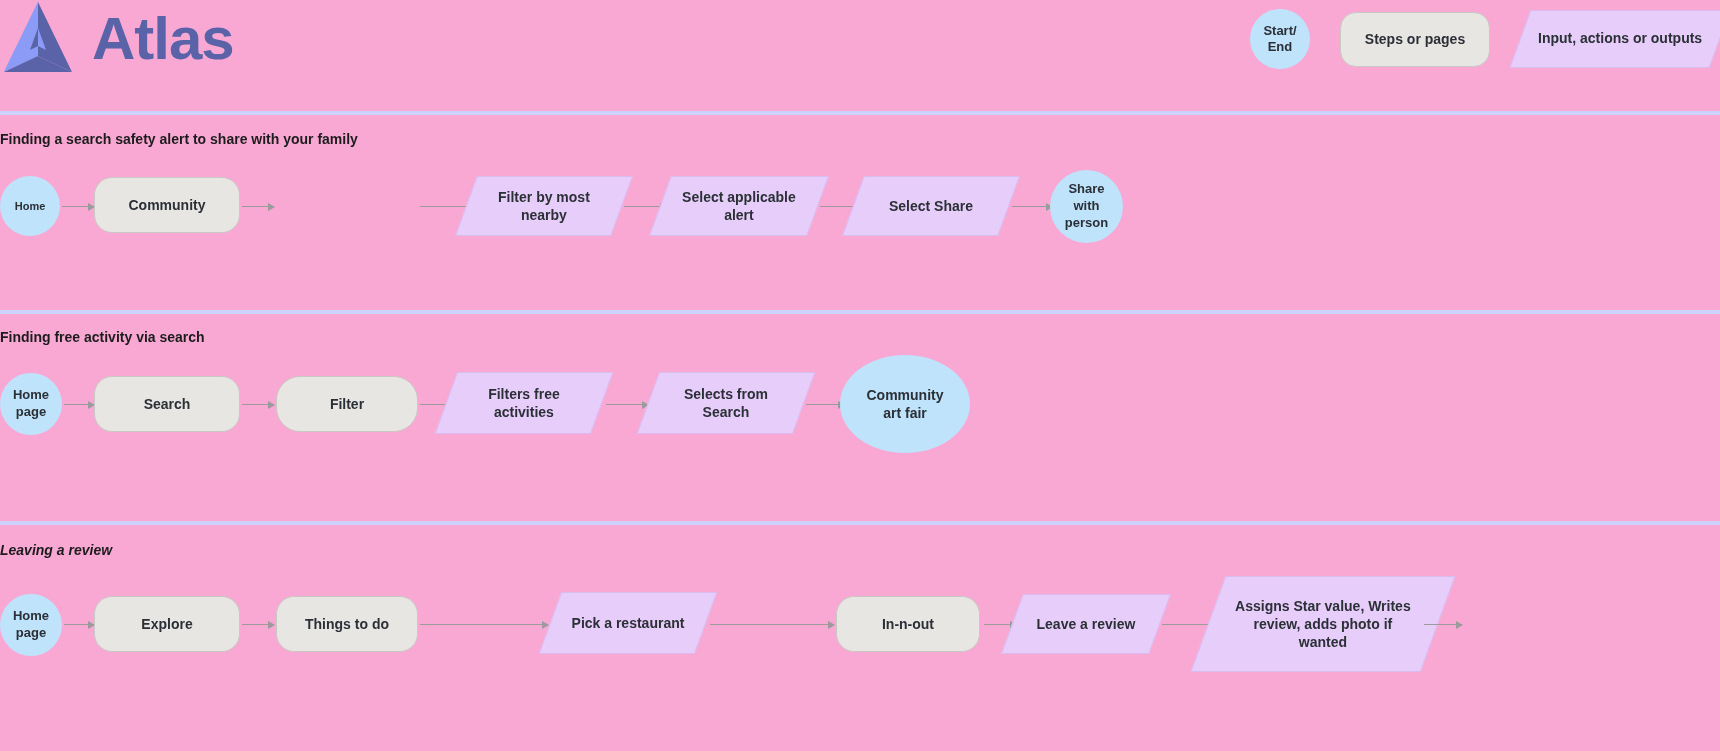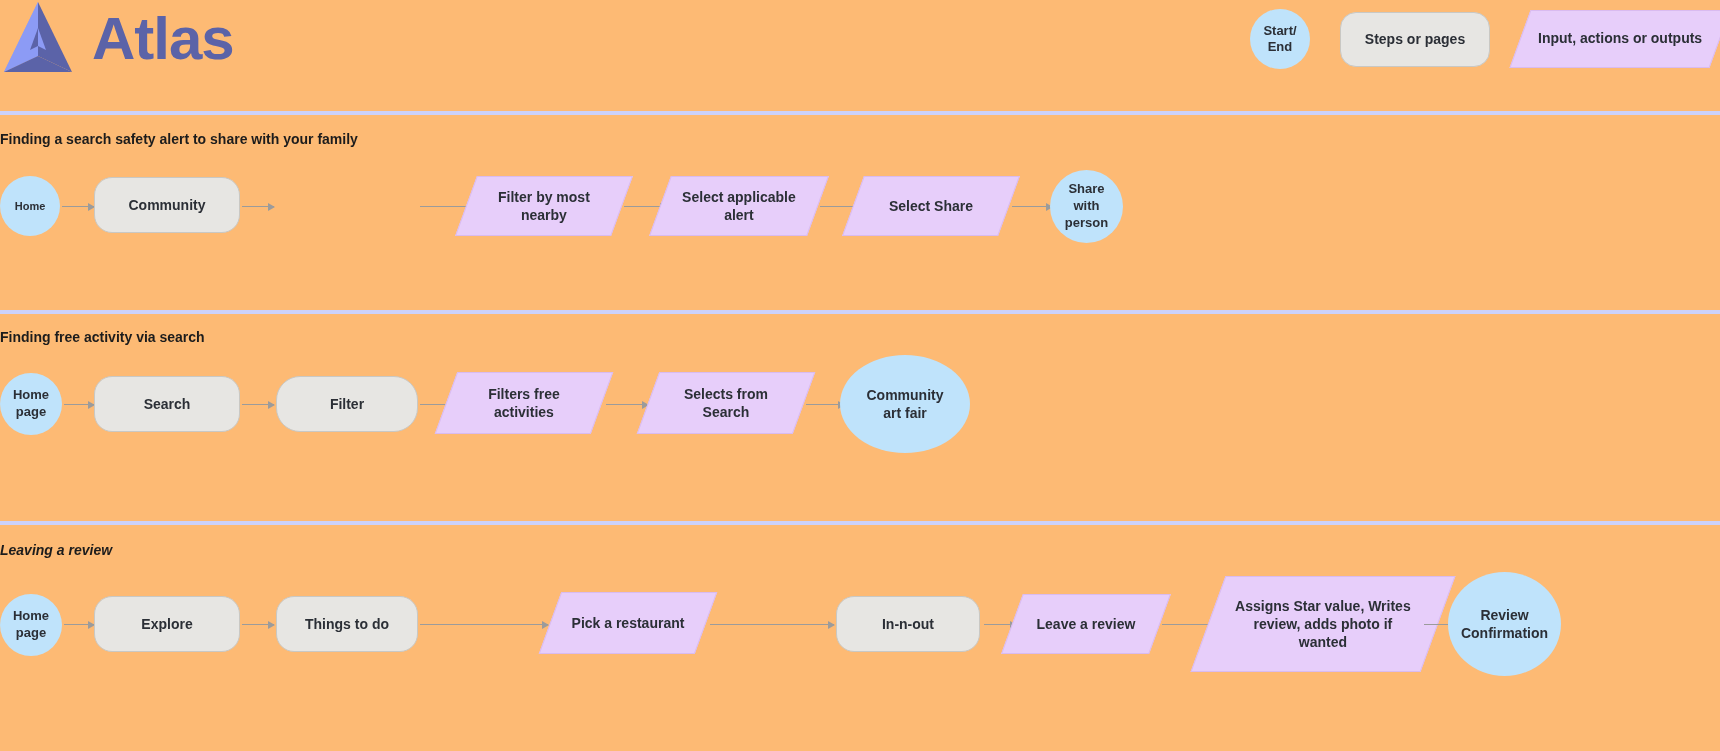--- a/index.html
+++ b/index.html
@@ -6,21 +6,21 @@
   html, body {
     margin: 0; padding: 0;
     background: #000000;
     width: 1720px; height: 751px;
     overflow: hidden;
     font-family: "Liberation Sans", sans-serif;
   }
   #canvas {
     position: relative;
     width: 1720px; height: 751px;
-    background: #fdba74;
+    background: #f9a8d4;
   }
 
   
   .logo-wrap {
     position: absolute; left: 0px; top: 0px;
     display: flex; align-items: center; gap: 8px;
   }
   .logo-mark { width: 84px; height: 78px; display: block; }
   .logo-text {
     font-size: 60px; font-weight: 700; letter-spacing: -1px;
@@ -241,17 +241,14 @@
   <div class="node para" style="left:1012px; top:594px; width:148px; height:60px; font-size:14px;">
     <span style="width:110px;">Leave a review</span>
   </div>
   <div class="arrow" style="left:1162px; top:624px; width:62px;"></div>
 
   <div class="node para" style="left:1208px; top:576px; width:230px; height:96px; font-size:14px;">
     <span style="width:180px;">Assigns Star value, Writes review, adds photo if wanted</span>
   </div>
   <div class="arrow" style="left:1424px; top:624px; width:38px;"></div>
 
-  <div class="node circle" style="left:1448px; top:572px; width:113px; height:104px; font-size:14px;">
-    <span style="width:100px;">Review Confirmation</span>
-  </div>
 
 </div>
 
 </body></html>

